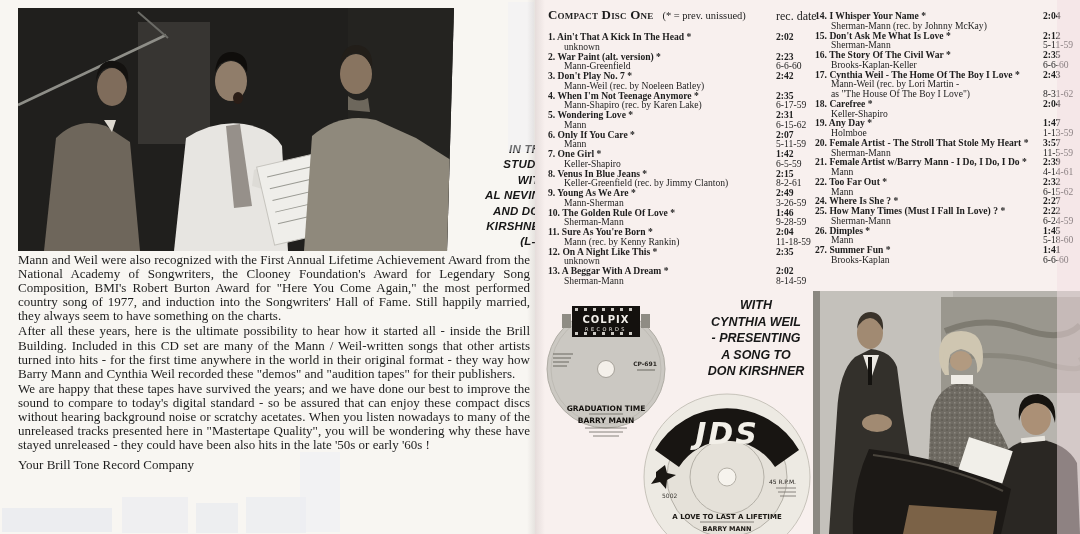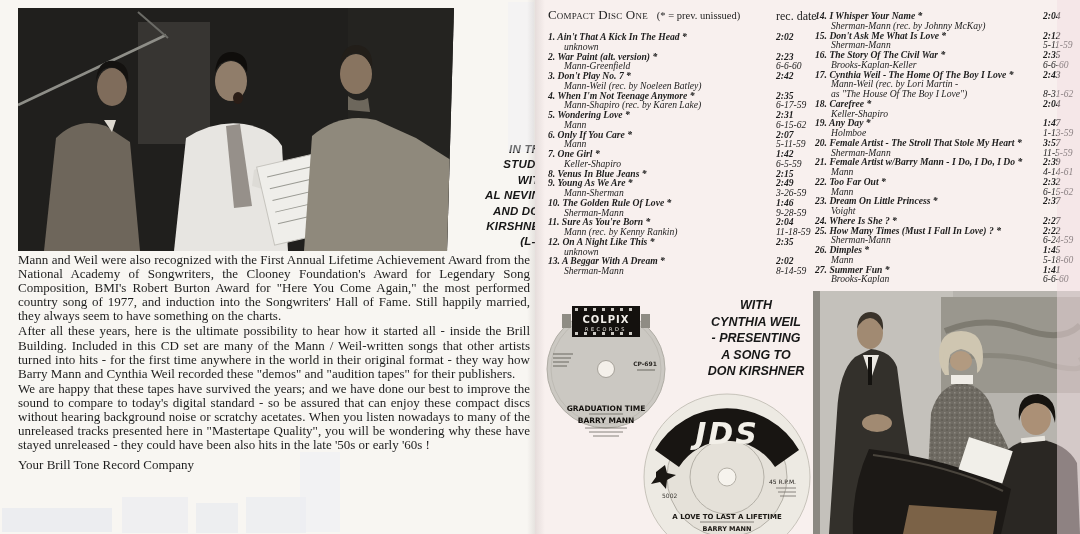--- a/index.html
+++ b/index.html
@@ -12,27 +12,27 @@
   
   .studio-photo{position:absolute;left:18px;top:8px;}
   .caption-left{position:absolute;left:452px;top:142px;width:96px;text-align:right;
         font-family:"Liberation Sans",sans-serif;font-weight:bold;font-style:italic;
         font-size:11.5px;line-height:15.4px;white-space:pre-line;color:#171717;letter-spacing:.2px;}
   .body-text{position:absolute;left:18px;top:253px;width:512px;font-size:13px;line-height:14.1px;text-align:justify;}
   .body-text p{margin:0 0 1px 0;}
   .signoff{position:absolute;left:18px;top:457px;font-size:13px;}
   
   .cd-header{position:absolute;left:13px;top:7px;width:270px;height:15px;font-size:10.5px;}
-  .cd-title{font-weight:normal;font-variant:small-caps;font-size:13px;letter-spacing:.2px;}
+  .cd-title{font-weight:bold;font-variant:small-caps;font-size:13px;letter-spacing:.2px;}
   .cd-note{font-size:10.5px;margin-left:9px;}
   .cd-recdate{position:absolute;left:228px;top:2px;font-size:12px;}
   .tracks{position:absolute;font-size:9.6px;}
   #disc1-col1{left:13px;top:32px;width:262px;}
   #disc1-col2{left:280px;top:11px;width:262px;}
-  .tline{position:relative;height:9.75px;line-height:9.75px;white-space:nowrap;font-style:italic;}
+  .tline{position:relative;height:9.75px;line-height:9.75px;white-space:nowrap;}
   .t-title{font-weight:bold;}
   .t-credit{padding-left:16px;text-align:right;}
   .tcol{position:absolute;left:228px;top:0;}
   .t-time{font-weight:bold;}
   .caption-right{position:absolute;left:152px;top:297px;width:138px;text-align:center;
         font-family:"Liberation Sans",sans-serif;font-weight:bold;font-style:italic;
         font-size:12.5px;line-height:16.5px;white-space:pre-line;color:#171717;}
   .colpix{position:absolute;left:10px;top:292px;}
   .jds{position:absolute;left:103px;top:392px;}
   .photo2{position:absolute;left:278px;top:291px;}
@@ -149,20 +149,21 @@
         <div class="track">
           <div class="tline"><span class="t-title">6. Only If You Care *</span><span class="tcol t-time">2:07</span></div>
           <div class="tline"><span class="t-credit">Mann</span><span class="tcol">5-11-59</span></div>
         </div>
         <div class="track">
           <div class="tline"><span class="t-title">7. One Girl *</span><span class="tcol t-time">1:42</span></div>
           <div class="tline"><span class="t-credit">Keller-Shapiro</span><span class="tcol">6-5-59</span></div>
         </div>
         <div class="track">
           <div class="tline"><span class="t-title">8. Venus In Blue Jeans *</span><span class="tcol t-time">2:15</span></div>
+          <div class="tline"><span class="t-credit">Keller-Greenfield  (rec. by Jimmy Clanton)</span><span class="tcol">8-2-61</span></div>
         </div>
         <div class="track">
           <div class="tline"><span class="t-title">9. Young As We Are *</span><span class="tcol t-time">2:49</span></div>
           <div class="tline"><span class="t-credit">Mann-Sherman</span><span class="tcol">3-26-59</span></div>
         </div>
         <div class="track">
           <div class="tline"><span class="t-title">10. The Golden Rule Of Love *</span><span class="tcol t-time">1:46</span></div>
           <div class="tline"><span class="t-credit">Sherman-Mann</span><span class="tcol">9-28-59</span></div>
         </div>
         <div class="track">
@@ -208,24 +209,20 @@
           <div class="tline"><span class="t-title">20. Female Artist - The Stroll That Stole My Heart *</span><span class="tcol t-time">3:57</span></div>
           <div class="tline"><span class="t-credit">Sherman-Mann</span><span class="tcol">11-5-59</span></div>
         </div>
         <div class="track">
           <div class="tline"><span class="t-title">21. Female Artist w/Barry Mann - I Do, I Do, I Do *</span><span class="tcol t-time">2:39</span></div>
           <div class="tline"><span class="t-credit">Mann</span><span class="tcol">4-14-61</span></div>
         </div>
         <div class="track">
           <div class="tline"><span class="t-title">22. Too Far Out *</span><span class="tcol t-time">2:32</span></div>
           <div class="tline"><span class="t-credit">Mann</span><span class="tcol">6-15-62</span></div>
-        </div>
-        <div class="track">
-          <div class="tline"><span class="t-title">23. Dream On Little Princess *</span><span class="tcol t-time">2:37</span></div>
-          <div class="tline"><span class="t-credit">Voight</span></div>
         </div>
         <div class="track">
           <div class="tline"><span class="t-title">24. Where Is She ? *</span><span class="tcol t-time">2:27</span></div>
         </div>
         <div class="track">
           <div class="tline"><span class="t-title">25. How Many Times (Must I Fall In Love) ? *</span><span class="tcol t-time">2:22</span></div>
           <div class="tline"><span class="t-credit">Sherman-Mann</span><span class="tcol">6-24-59</span></div>
         </div>
         <div class="track">
           <div class="tline"><span class="t-title">26. Dimples *</span><span class="tcol t-time">1:45</span></div>

